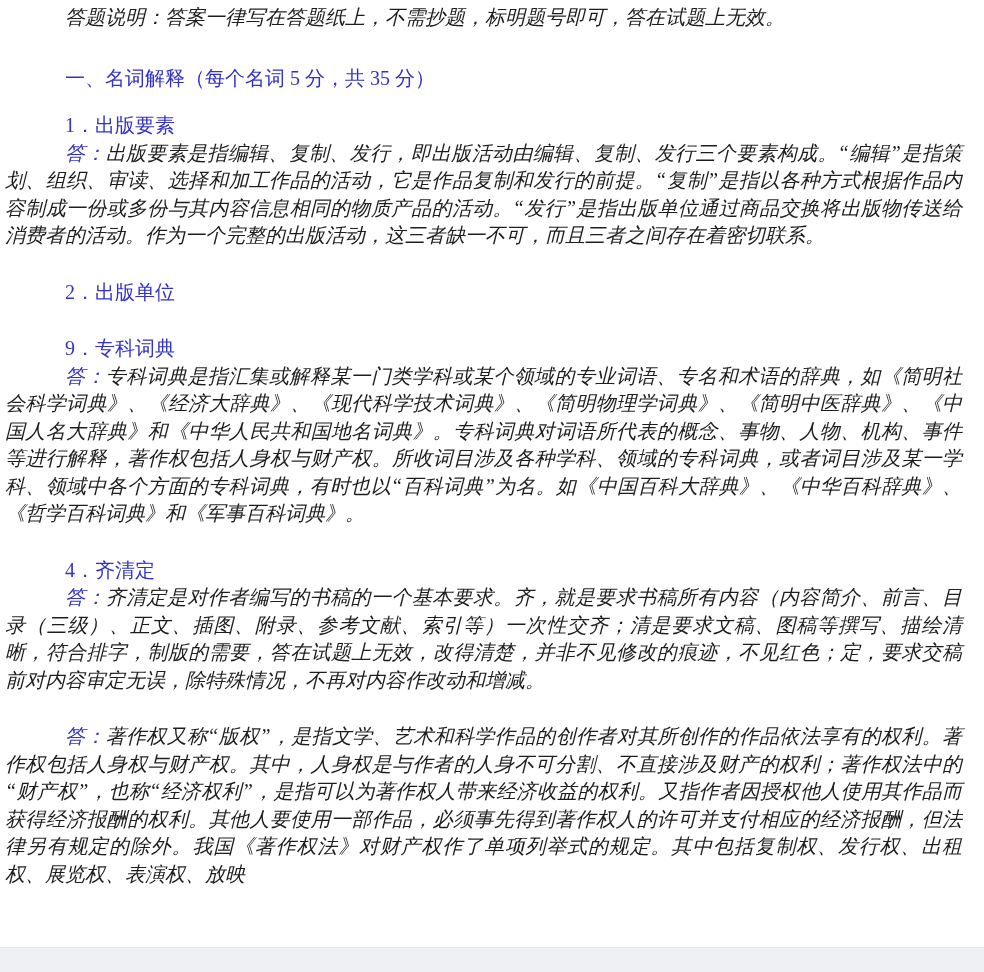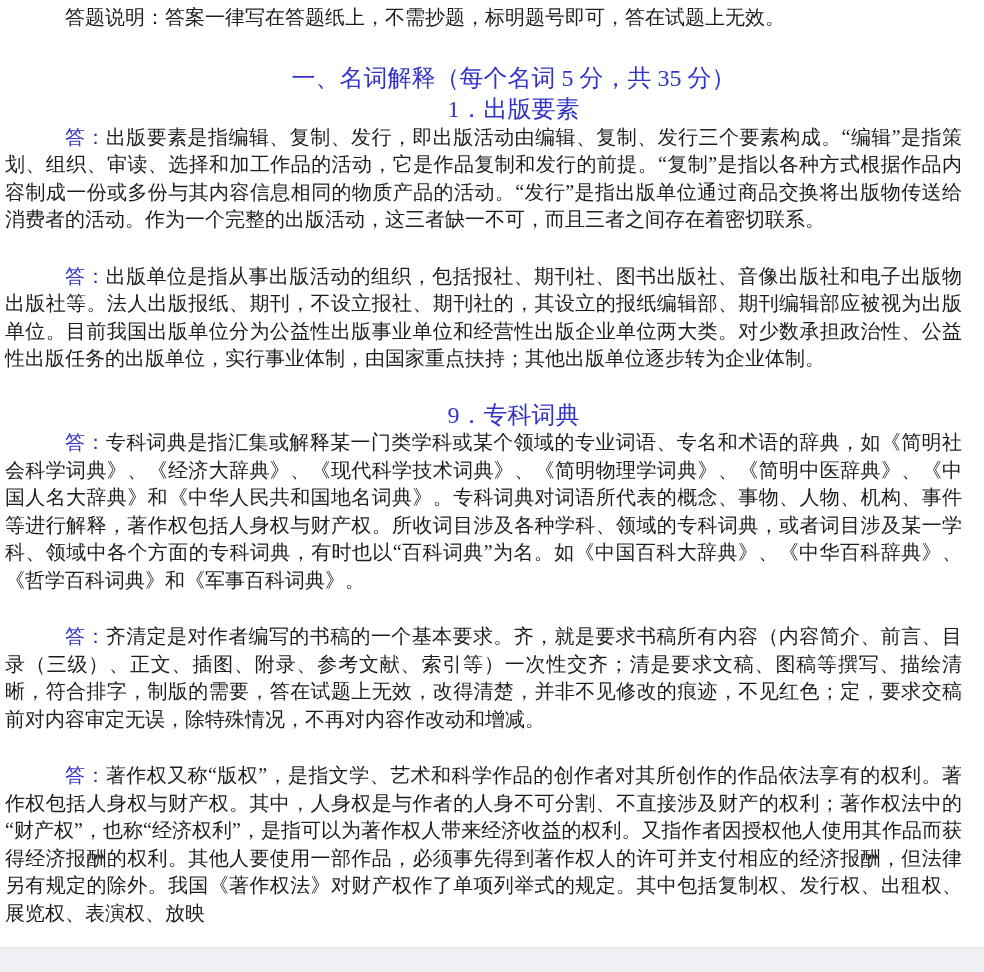--- a/index.html
+++ b/index.html
@@ -18,33 +18,34 @@
     position:relative;
     padding:4px 22px 0 5px;
     font-size:20px;
     line-height:27.5px;
     color:var(--body);
     text-align:justify;
   }
   .para{
     margin:0;
     text-indent:60px;
+    font-style:italic;
   }
   .heading{
     margin:0;
-    font-size:24px;
+    font-size:20px;
     line-height:27.5px;
     font-weight:normal;
     color:var(--blue);
     text-indent:60px;
-    text-align:center;
+    text-align:left;
   }
   .section-heading{margin-top:33px;}
   .item{margin-top:29px;}
-  .item.first{margin-top:4px;}
+  .item.first{margin-top:20px;}
   .ans-label{color:var(--blue);}
   .bottom-band{
     position:absolute;left:0;bottom:0;
     width:984px;height:24px;
     background:var(--band);
     border-top:1px solid #e3e6ec;
     z-index:5;
   }
 </style>
 </head>
@@ -55,29 +56,30 @@
   <p class="para">答题说明：答案一律写在答题纸上，不需抄题，标明题号即可，答在试题上无效。</p>
 
   <h2 class="heading section-heading">一、名词解释（每个名词 5 分，共 35 分）</h2>
 
   <div class="item first">
     <h3 class="heading">1．出版要素</h3>
     <p class="para"><span class="ans-label">答：</span><span>出版要素是指编辑、复制、发行，即出版活动由编辑、复制、发行三个要素构成。“编辑”是指策划、组织、审读、选择和加工作品的活动，它是作品复制和发行的前提。“复制”是指以各种方式根据作品内容制成一份或多份与其内容信息相同的物质产品的活动。“发行”是指出版单位通过商品交换将出版物传送给消费者的活动。作为一个完整的出版活动，这三者缺一不可，而且三者之间存在着密切联系。</span></p>
   </div>
 
   <div class="item">
-    <p class="para"><span class="ans-label">答：</span><span>出版单位是指从事出版活动的组织，包括报社、期刊社、图书出版社、音像出版社和电子出版物出版社等。法人出版报纸、期刊，不设立报社、期刊社的，其设立的报纸编辑部、期刊编辑部应被视为出版单位。目前我国出版单位分为公益性出版事业单位和经营性出版企业单位两大类。对少数承担政治性、公益性出版任务的出版单位，实行事业体制，由国家重点扶持；其他出版单位逐步转为企业体制。</span></p>
+    <h3 class="heading">2．出版单位</h3>
   </div>
 
   <div class="item">
     <h3 class="heading">9．专科词典</h3>
     <p class="para"><span class="ans-label">答：</span><span>专科词典是指汇集或解释某一门类学科或某个领域的专业词语、专名和术语的辞典，如《简明社会科学词典》、《经济大辞典》、《现代科学技术词典》、《简明物理学词典》、《简明中医辞典》、《中国人名大辞典》和《中华人民共和国地名词典》。专科词典对词语所代表的概念、事物、人物、机构、事件等进行解释，著作权包括人身权与财产权。所收词目涉及各种学科、领域的专科词典，或者词目涉及某一学科、领域中各个方面的专科词典，有时也以“百科词典”为名。如《中国百科大辞典》、《中华百科辞典》、《哲学百科词典》和《军事百科词典》。</span></p>
   </div>
 
   <div class="item">
+    <h3 class="heading">4．齐清定</h3>
     <p class="para"><span class="ans-label">答：</span><span>齐清定是对作者编写的书稿的一个基本要求。齐，就是要求书稿所有内容（内容简介、前言、目录（三级）、正文、插图、附录、参考文献、索引等）一次性交齐；清是要求文稿、图稿等撰写、描绘清晰，符合排字，制版的需要，答在试题上无效，改得清楚，并非不见修改的痕迹，不见红色；定，要求交稿前对内容审定无误，除特殊情况，不再对内容作改动和增减。</span></p>
   </div>
 
   <div class="item">
     <p class="para"><span class="ans-label">答：</span><span>著作权又称“版权”，是指文学、艺术和科学作品的创作者对其所创作的作品依法享有的权利。著作权包括人身权与财产权。其中，人身权是与作者的人身不可分割、不直接涉及财产的权利；著作权法中的“财产权”，也称“经济权利”，是指可以为著作权人带来经济收益的权利。又指作者因授权他人使用其作品而获得经济报酬的权利。其他人要使用一部作品，必须事先得到著作权人的许可并支付相应的经济报酬，但法律另有规定的除外。我国《著作权法》对财产权作了单项列举式的规定。其中包括复制权、发行权、出租权、展览权、表演权、放映</span></p>
   </div>
 
 </div>
 
 <div class="bottom-band"></div>

